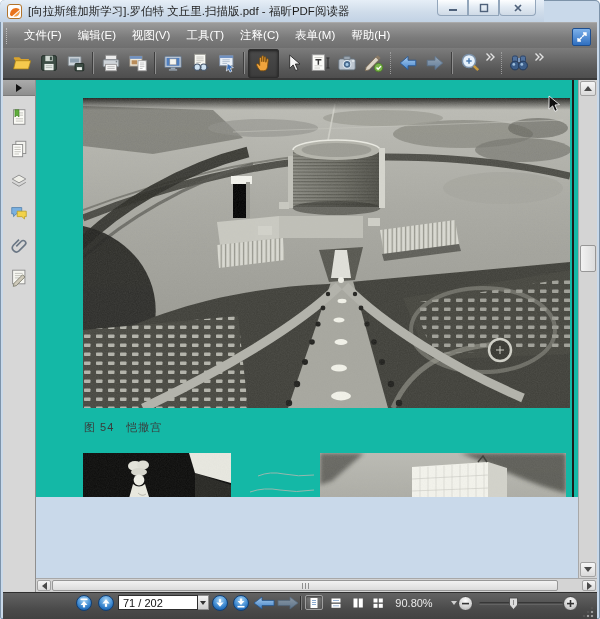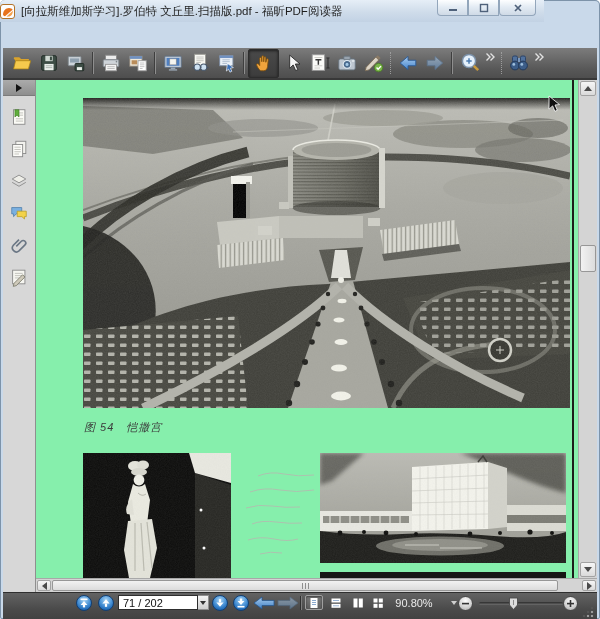--- a/index.html
+++ b/index.html
@@ -1,20 +1,20 @@
 <!DOCTYPE html>
 <html><head>
 <meta charset="utf-8">
 <style>
   html,body{margin:0;padding:0;background:#ffffff;font-family:"Liberation Sans",sans-serif;}
   .window{position:relative;width:600px;height:619px;background:#c9d9ea;border-radius:5px 5px 2px 2px;
     overflow:hidden;box-shadow:inset 0 0 0 1px #7d93a9;}
   
   .titlebar{position:absolute;left:0;top:0;width:544px;height:22px;
-    background:linear-gradient(#e6eef7,#cfdcea 55%,#c2d2e4);display:flex;align-items:center;box-sizing:border-box;}
+    background:linear-gradient(#e6eef7,#cfdcea 55%,#c2d2e4);display:flex;align-items:center;padding-left:7px;box-sizing:border-box;}
   .app-icon{width:15px;height:15px;display:inline-block;flex:0 0 auto;}
   .title-text{font-size:11.5px;color:#1e1e1e;margin-left:6px;white-space:nowrap;}
   .win-controls{position:absolute;top:0;right:8px;display:flex;}
   .win-btn{width:29px;height:15px;border:1px solid #93a6bb;border-top:none;background:linear-gradient(#fdfeff,#e4ecf4 45%,#cfdae6);
     display:flex;align-items:center;justify-content:center;}
   .win-btn.close{width:35px;border-radius:0 0 4px 4px;}
   .win-btn.min{border-radius:0 0 0 4px;}
   
   .menubar{position:absolute;left:3px;top:22px;width:594px;height:26px;
     background:linear-gradient(#9b9b9b,#7a7a7a 60%,#6f6f6f);border-top:1px solid #aaa;box-sizing:border-box;
@@ -33,21 +33,21 @@
   .tdots{width:0;height:22px;border-left:1px dotted #9c9c9c;margin:0 3px;flex:0 0 auto;}
   .chev{margin:0 2px;flex:0 0 auto;display:flex;align-items:flex-start;height:22px;}
   
   .sidebar{position:absolute;left:3px;top:80px;width:33px;height:512px;background:#d7d7d7;border-right:1px solid #8f8f8f;box-sizing:border-box;}
   .collapse-strip{height:15px;background:linear-gradient(#ababab,#8e8e8e);border-bottom:1px solid #7b7b7b;
     display:flex;align-items:center;justify-content:center;}
   .tri-right{width:0;height:0;border-left:6px solid #111;border-top:4px solid transparent;border-bottom:4px solid transparent;}
   .side-icons{display:flex;flex-direction:column;align-items:center;padding-top:9px;}
   .sbtn{width:26px;height:24px;display:flex;align-items:center;justify-content:center;margin-bottom:8px;}
   
-  .page{position:absolute;left:36px;top:80px;width:542px;height:512px;background:#86efac;overflow:hidden;font-style:italic;}
+  .page{position:absolute;left:36px;top:80px;width:542px;height:417px;background:#14b8a6;overflow:hidden;}
   .page-edge-line{position:absolute;left:536px;top:0;width:2px;height:512px;background:#1c1c1a;}
   .photo-main{position:absolute;left:47px;top:18px;width:487px;height:310px;}
   .fig-caption{position:absolute;left:48px;top:340px;font-size:11px;color:#3b3b3b;letter-spacing:1px;}
   .photo-statue{position:absolute;left:47px;top:373px;width:148px;height:125px;}
   .handwriting{position:absolute;left:204px;top:388px;width:80px;height:95px;}
   .photo-hotel{position:absolute;left:284px;top:373px;width:246px;height:110px;}
   .photo-strip{position:absolute;left:284px;top:492px;width:246px;height:10px;background:#161614;}
   
   .vscroll{position:absolute;left:578px;top:80px;width:19px;height:498px;background:#d4d4d4;border-left:1px solid #a8a8a8;box-sizing:border-box;}
   .hscroll{position:absolute;left:36px;top:578px;width:561px;height:14px;background:#d4d4d4;border-top:1px solid #a8a8a8;box-sizing:border-box;}
@@ -124,20 +124,35 @@
           </svg>
       </div>
       <div class="win-btn close">
         <svg width="10" height="10" viewBox="0 0 10 10">
             <path d="M2 2l6 6M8 2L2 8" stroke="#4f617a" stroke-width="1.7"></path>
           </svg>
       </div>
     </div>
   </div>
 
+  <div class="menubar">
+    <span class="menu-grip"></span>
+    <span class="menu-item">文件(F)</span>
+    <span class="menu-item">编辑(E)</span>
+    <span class="menu-item">视图(V)</span>
+    <span class="menu-item">工具(T)</span>
+    <span class="menu-item">注释(C)</span>
+    <span class="menu-item">表单(M)</span>
+    <span class="menu-item">帮助(H)</span>
+    <span class="menu-expand">
+      <svg width="12" height="12" viewBox="0 0 12 12">
+          <path d="M7 2h3v3M10 2L6.2 5.8M5 10H2V7M2 10l3.8-3.8" stroke="#fff" stroke-width="1.4" fill="none"></path>
+        </svg>
+    </span>
+  </div>
 
   <div class="toolbar">
     <div class="tbtn">
       <svg width="22" height="22" viewBox="0 0 24 24">
           <path d="M3 7c0-.8.5-1.3 1.2-1.3H9l2 2h8.5v2H5z" fill="#d9a32c"></path>
           <path d="M5 9.5h16.5L19 18.5H2.8z" fill="#f6ca4d" stroke="#a97f15" stroke-width=".8"></path>
         </svg>
     </div>
     <div class="tbtn">
       <svg width="22" height="22" viewBox="0 0 24 24">

